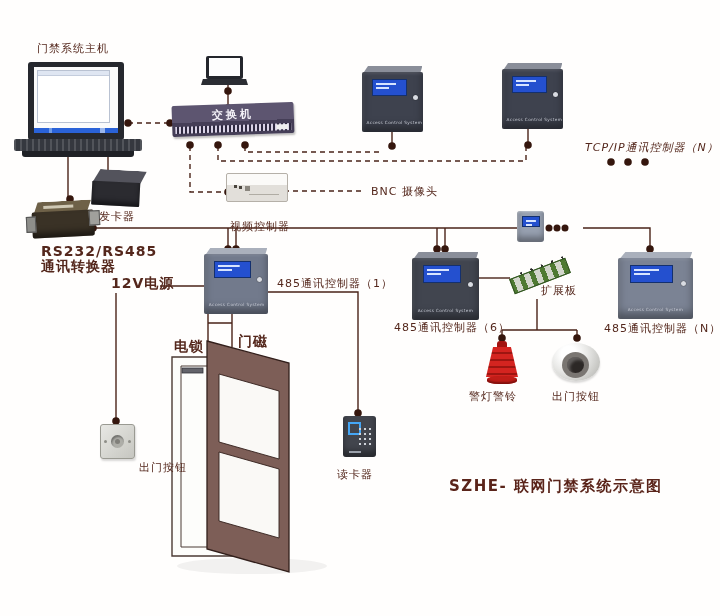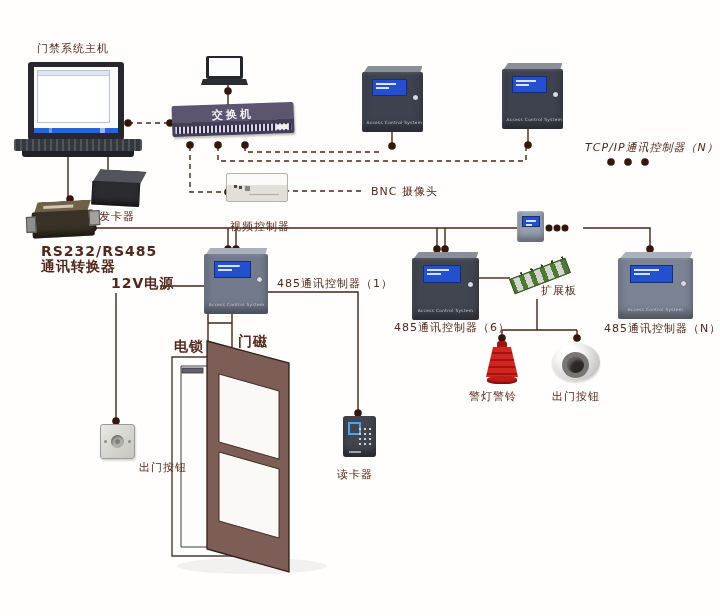--- a/index.html
+++ b/index.html
@@ -312,13 +312,14 @@
   <div class="lbl" style="left:394px;top:320px;">485通讯控制器（6）</div>
   <div class="lbl" style="left:604px;top:321px;">485通讯控制器（N）</div>
   <div class="lbl" style="left:541px;top:283px;">扩展板</div>
   <div class="lbl small" style="left:174px;top:338px;">电锁</div>
   <div class="lbl small" style="left:238px;top:333px;">门磁</div>
   <div class="lbl" style="left:469px;top:389px;text-align:center;">警灯警铃</div>
   <div class="lbl" style="left:552px;top:389px;">出门按钮</div>
   <div class="lbl" style="left:95px;top:460px;margin-left:44px;">出门按钮</div>
   <div class="lbl" style="left:337px;top:467px;">读卡器</div>
 
+  <div class="title" style="left:449px;top:477px;">SZHE- 联网门禁系统示意图</div>
 </div>
 
 </body></html>

